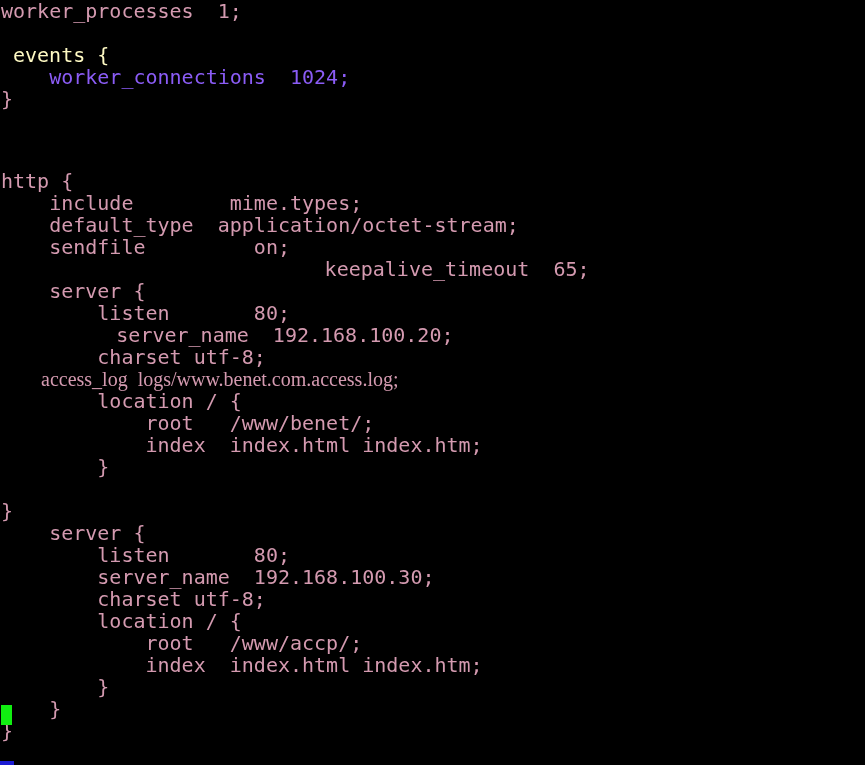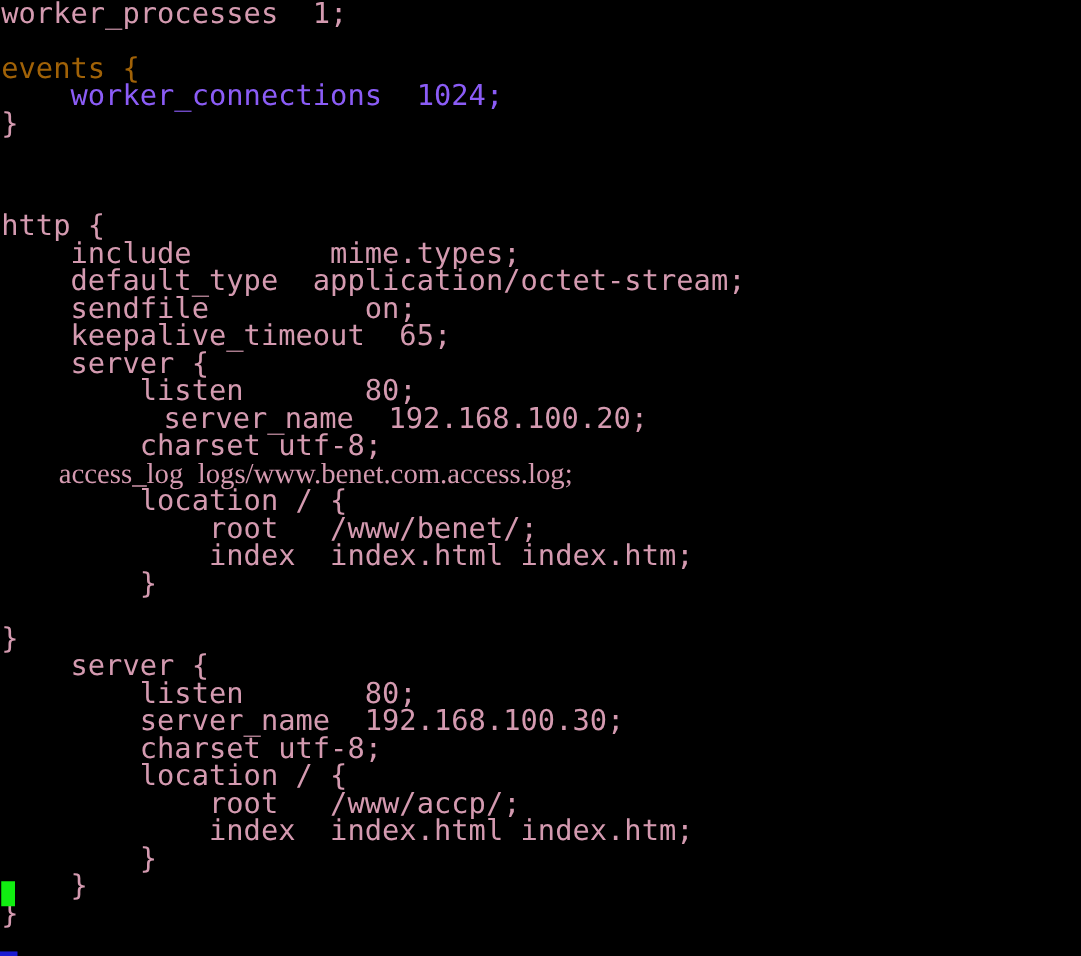--- a/index.html
+++ b/index.html
@@ -25,21 +25,21 @@
   #code-area {
     position: absolute;
     left: 0;
     top: 0;
     width: 865px;
   }
 
   .code-line {
     height: 22px;
     line-height: 22px;
-    font-size: 23px;
+    font-size: 20px;
     letter-spacing: 0px;
     color: #d49ab0;
     white-space: pre;
     padding-left: 1px;
     font-family: "DejaVu Sans Mono", "Liberation Mono", monospace;
   }
 
   .code-line.blank {
     color: transparent;
   }
@@ -70,30 +70,30 @@
   }
 </style>
 </head>
 <body>
 
 <div id="terminal" style="background: rgb(0, 0, 0);">
 
   <div id="code-area">
       <div class="code-line" style="color: rgb(212, 154, 176);">worker_processes  1;</div>
       <div class="code-line blank">&nbsp;</div>
-      <div class="code-line" style="color: #a16207;">events {</div>
+      <div class="code-line" style="color: #fef9c3; margin-left: 12px;">events {</div>
       <div class="code-line" style="color: #8b5cf6;">    worker_connections  1024;</div>
       <div class="code-line" style="color: rgb(212, 154, 176);">}</div>
       <div class="code-line blank">&nbsp;</div>
       <div class="code-line blank">&nbsp;</div>
       <div class="code-line" style="color: rgb(212, 154, 176); margin-top: 16px;">http {</div>
       <div class="code-line" style="color: rgb(212, 154, 176);">    include        mime.types;</div>
       <div class="code-line" style="color: rgb(212, 154, 176);">    default_type  application/octet-stream;</div>
       <div class="code-line" style="color: rgb(212, 154, 176);">    sendfile         on;</div>
-      <div class="code-line" style="color: rgb(212, 154, 176);">    keepalive_timeout  65;</div>
+      <div class="code-line" style="color: rgb(212, 154, 176); text-align: center;">    keepalive_timeout  65;</div>
       <div class="code-line" style="color: rgb(212, 154, 176);">    server {</div>
       <div class="code-line" style="color: rgb(212, 154, 176);">        listen       80;</div>
       <div class="code-line" style="color: rgb(212, 154, 176); margin-left: 19px;">        server_name  192.168.100.20;</div>
       <div class="code-line" style="color: rgb(212, 154, 176);">        charset utf-8;</div>
       <div class="code-line" style="color: rgb(212, 154, 176); font-family: Liberation Serif, serif;">        access_log  logs/www.benet.com.access.log;</div>
       <div class="code-line" style="color: rgb(212, 154, 176);">        location / {</div>
       <div class="code-line" style="color: rgb(212, 154, 176);">            root   /www/benet/;</div>
       <div class="code-line" style="color: rgb(212, 154, 176);">            index  index.html index.htm;</div>
       <div class="code-line" style="color: rgb(212, 154, 176);">        }</div>
       <div class="code-line blank">&nbsp;</div>

